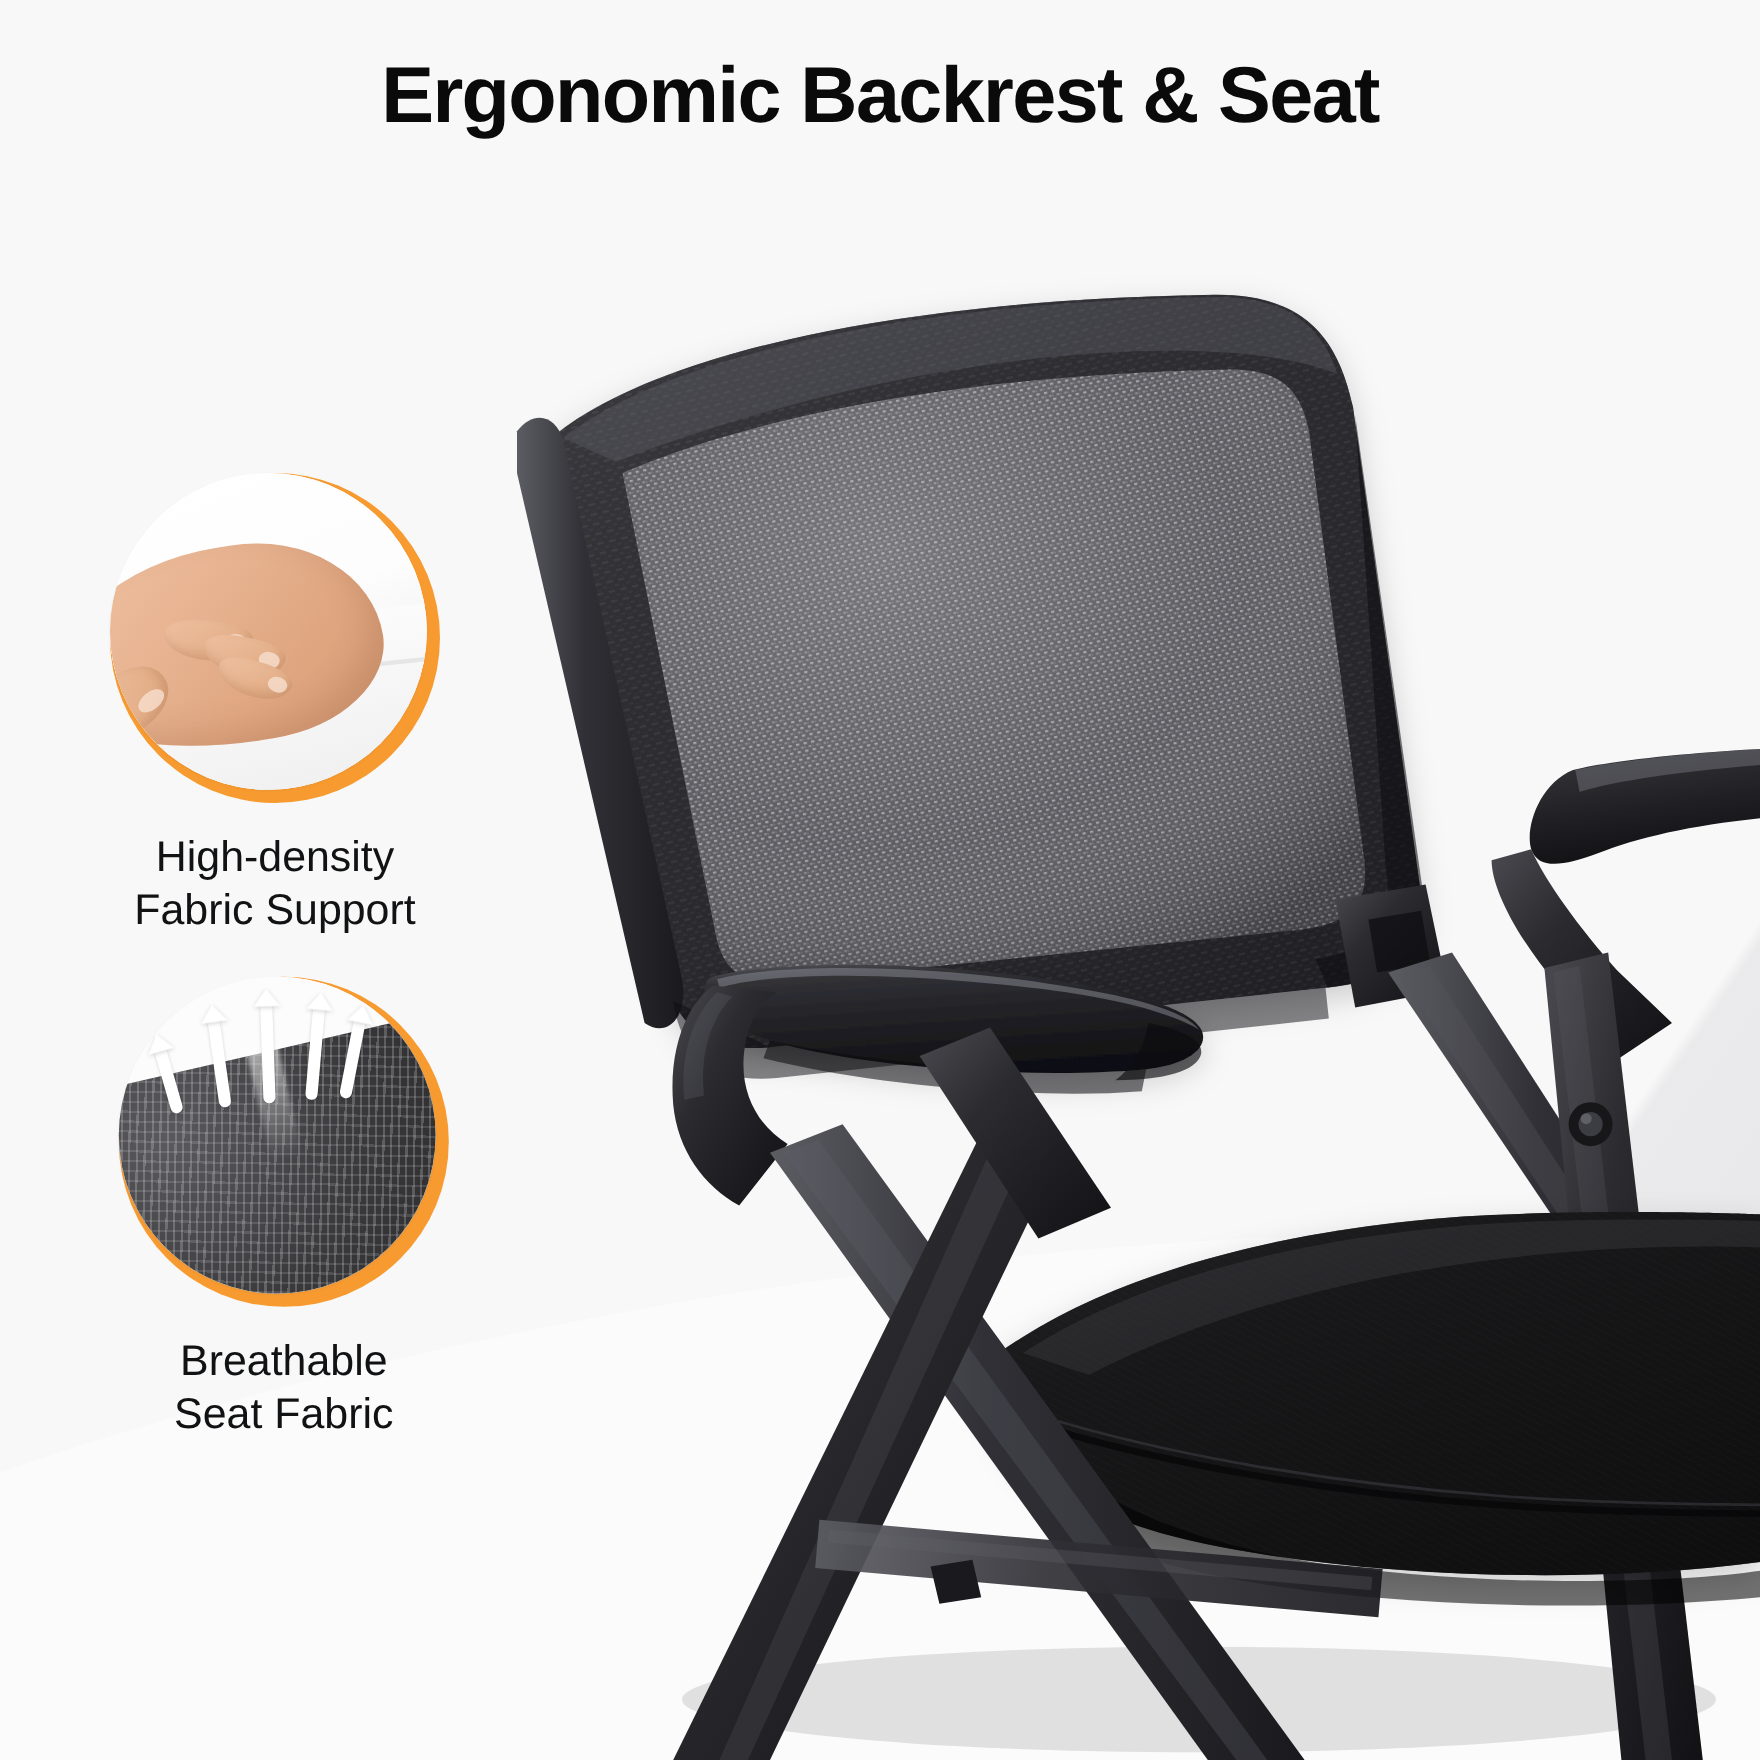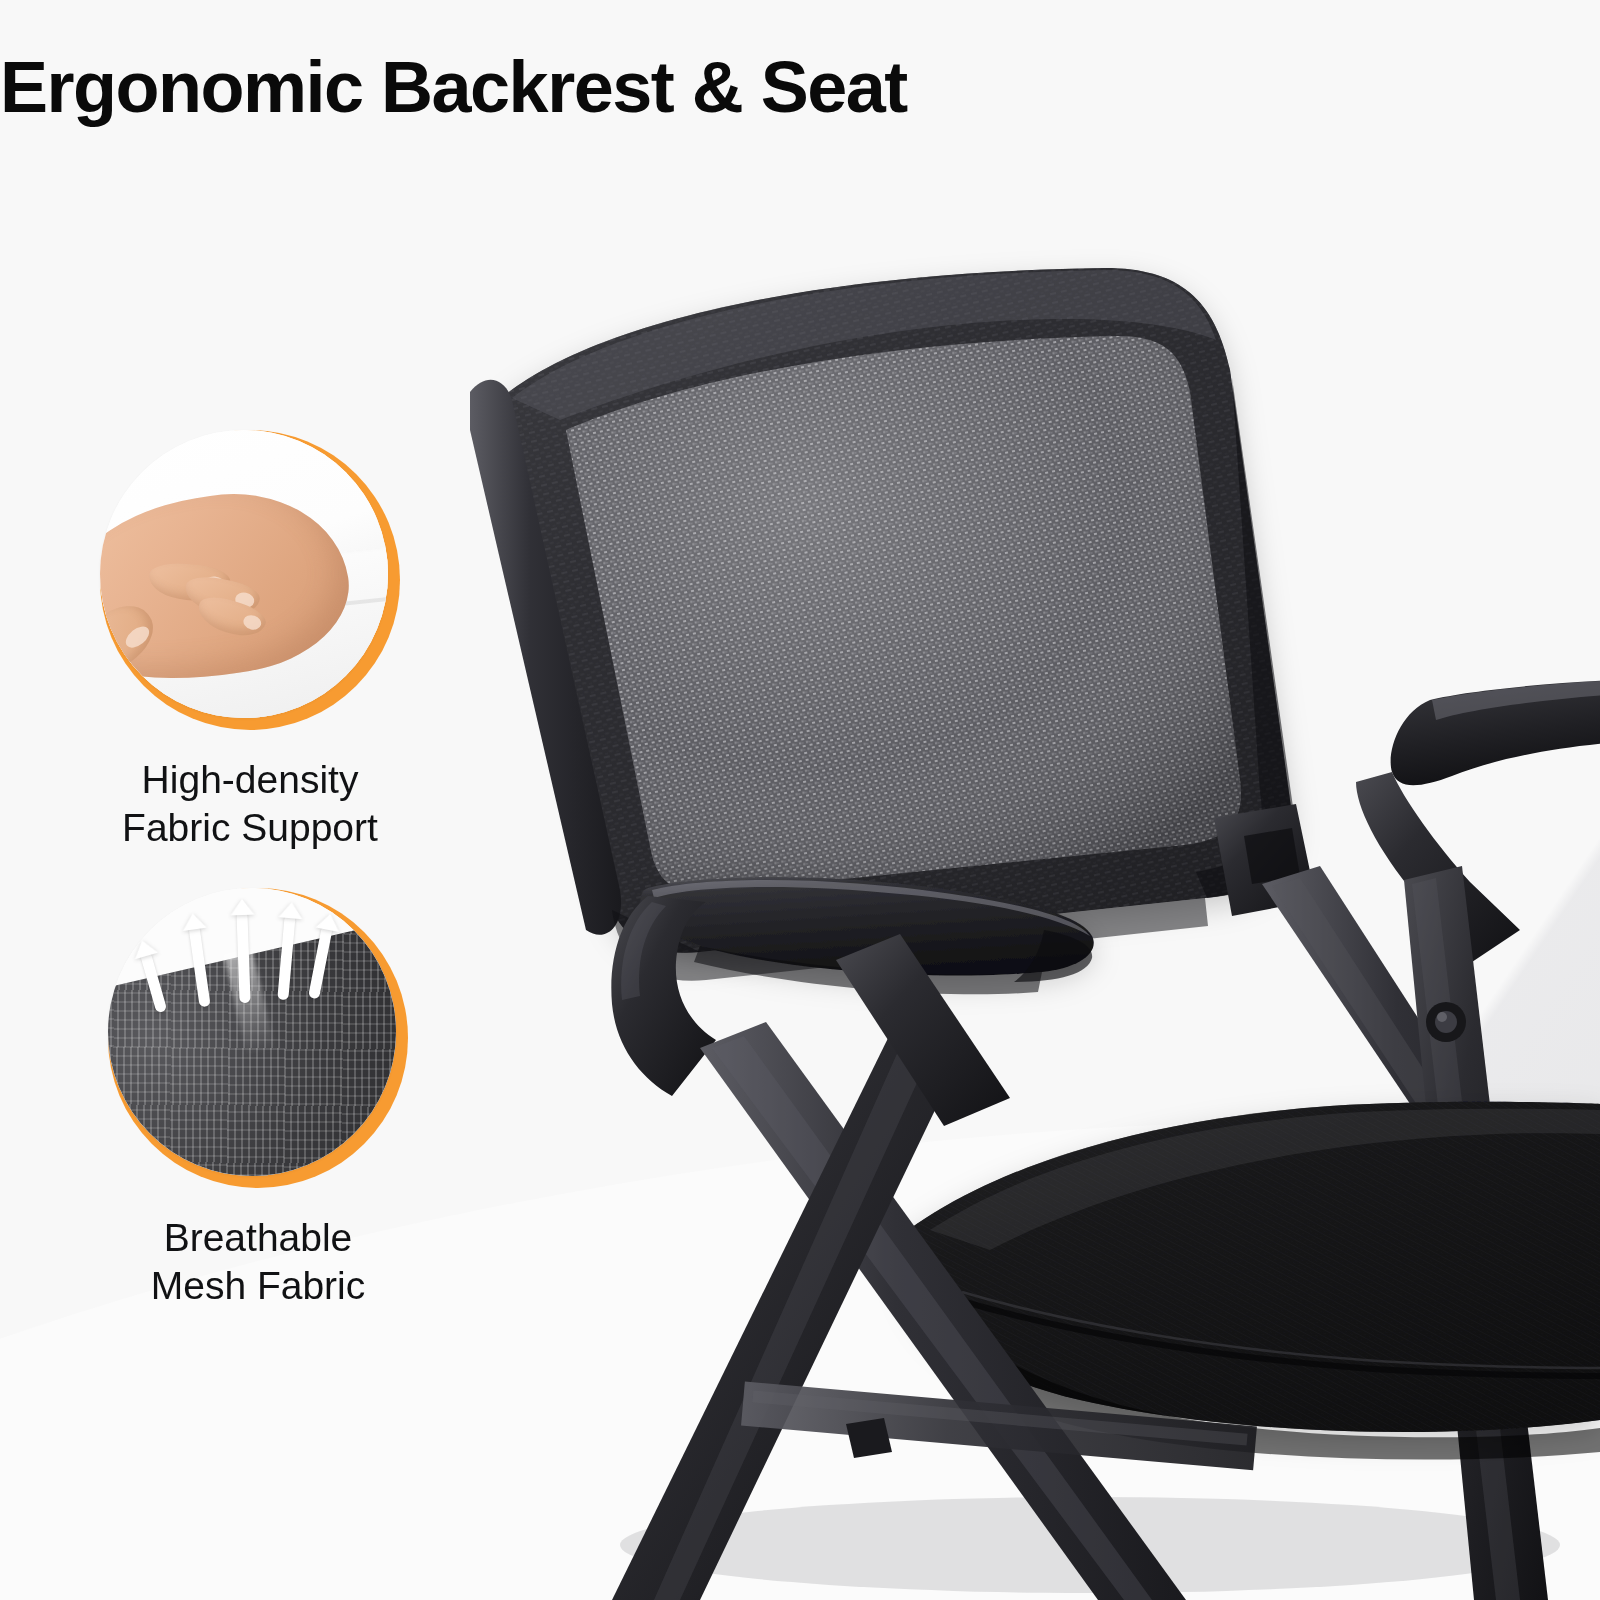--- a/index.html
+++ b/index.html
@@ -48,20 +48,21 @@
     width:900px; height:880px;
     background:linear-gradient(118deg, rgba(255,255,255,0) 40%, #e8e8ea 41%, #dededf 100%);
     transform:rotate(6deg);
     opacity:.85;
   }
 
   
   #title {
     position:absolute;
     left:0; top:48px; width:1600px;
+    text-align:center;
     font-size:72px;
     font-weight:bold;
     letter-spacing:-1.5px;
     color:#0a0a0a;
     line-height:1.1;
   }
 
   
   .feature { position:absolute; width:400px; text-align:center; }
   #feature-0 { left:50px; top:430px; }
@@ -449,16 +450,16 @@
         <div class="mesh-slab"></div>
         <div class="mesh-hl"></div>
         <div class="arrow a1"></div>
         <div class="arrow a2"></div>
         <div class="arrow a3"></div>
         <div class="arrow a4"></div>
         <div class="arrow a5"></div>
       </div>
     </div>
     <div class="feature-label">Breathable
-Mesh Fabric</div>
+Seat Fabric</div>
   </div>
 
 </div>
 
 </body></html>

